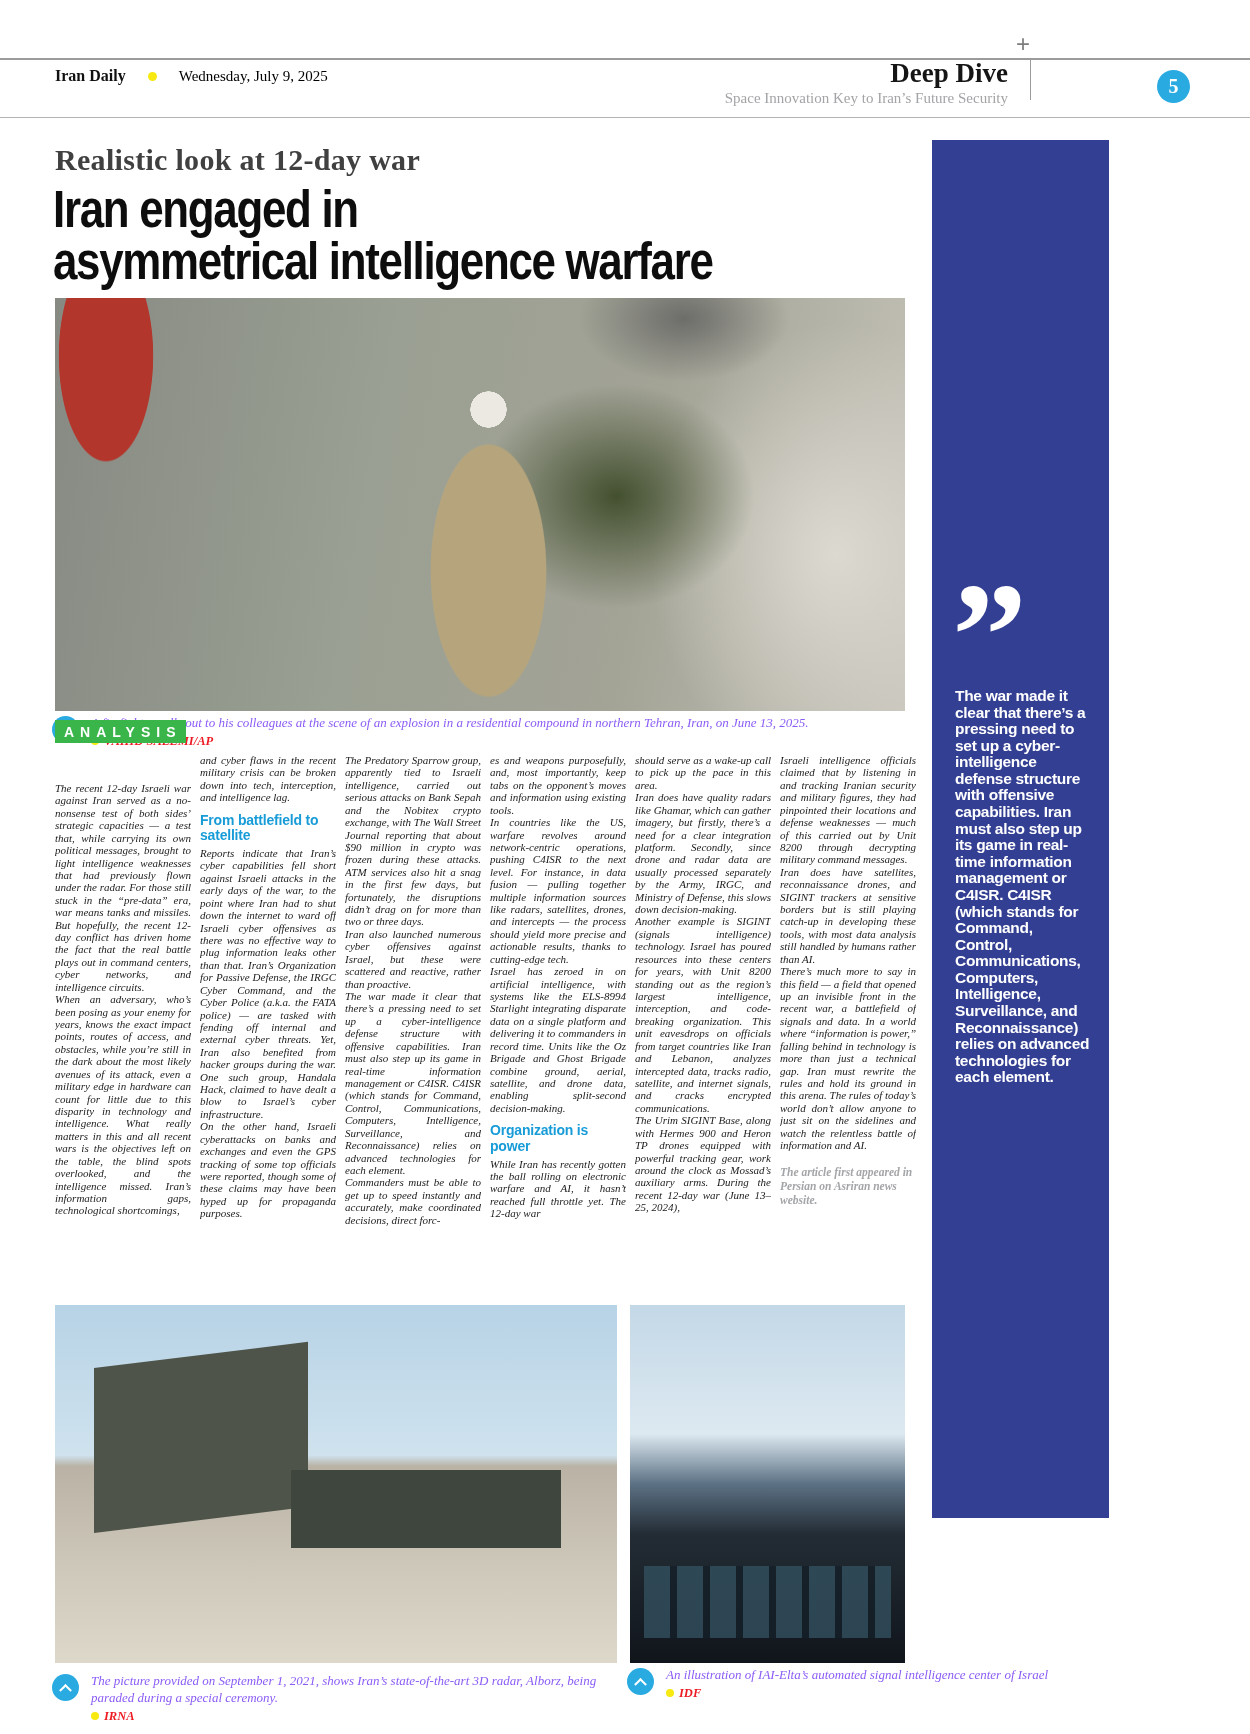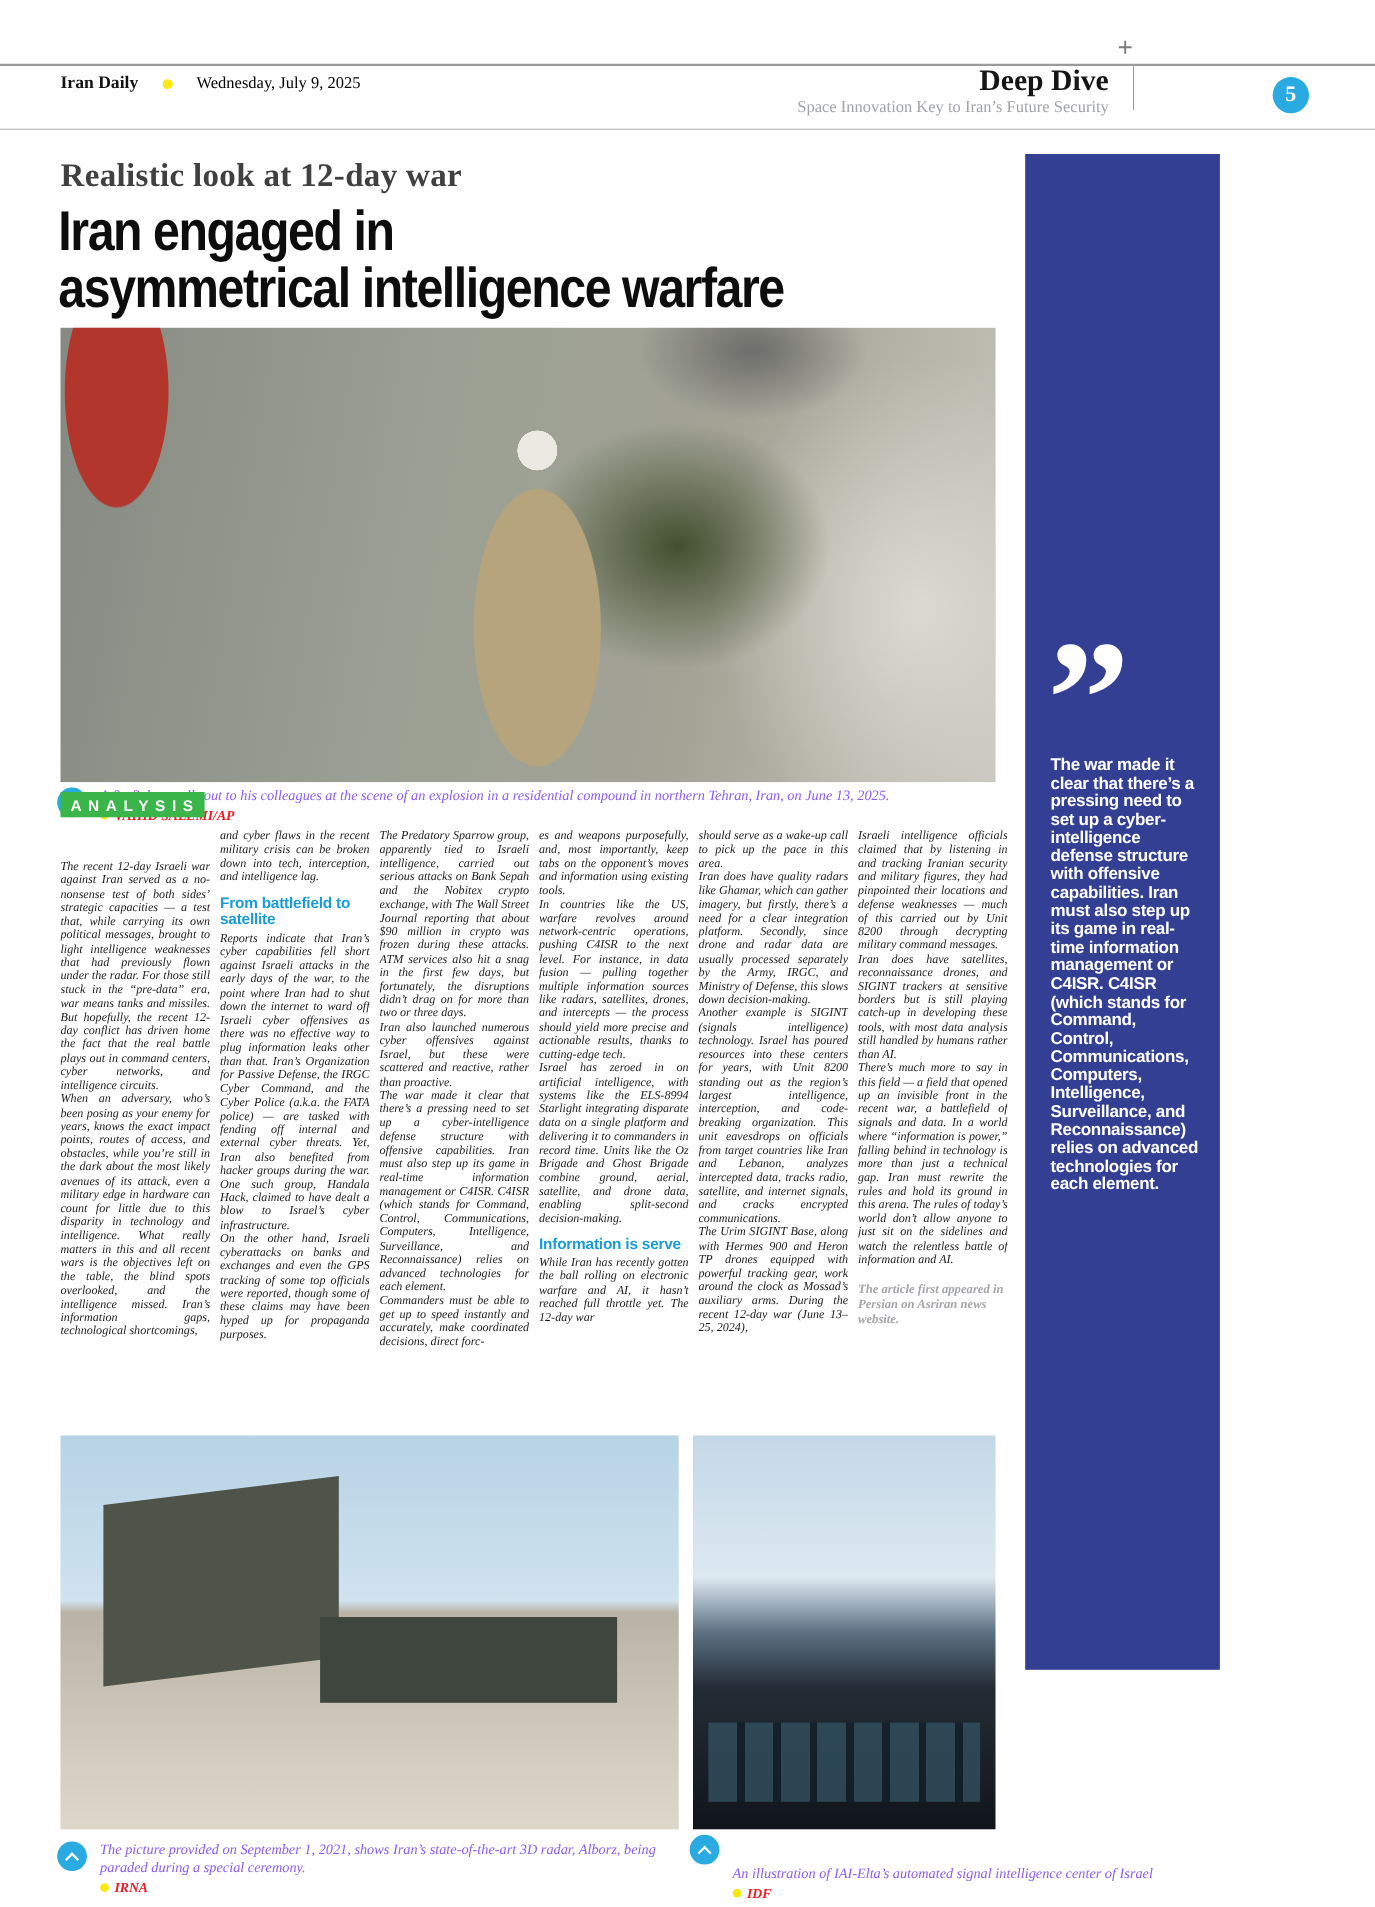--- a/index.html
+++ b/index.html
@@ -125,21 +125,21 @@
   .photo-right {
     position:absolute; left:630px; top:1305px; width:275px; height:358px; overflow:hidden;
     background:linear-gradient(180deg, #c3d8e7 0%, #dde9f1 36%, #5c7184 50%, #232c35 64%, #10151b 100%);
   }
   .screens { position:absolute; bottom:7%; left:5%; right:5%; height:20%; opacity:.8;
              background:repeating-linear-gradient(90deg, #33505f 0 26px, #141f28 26px 33px); }
 
   .left-cap-btn  { left:52px;  top:1674px; }
   .left-caption  { position:absolute; left:91px; top:1673px; width:540px; }
   .right-cap-btn { left:627px; top:1668px; }
-  .right-caption { position:absolute; left:666px; top:1667px; width:520px;margin-top:28px; }
+  .right-caption { position:absolute; left:666px; top:1667px; width:520px; }
 </style>
 </head>
 <body>
 
 <div class="page">
 
   <div class="rule-top"></div>
   <div class="crop-mark">+</div>
   <div class="header-vline"></div>
 
@@ -192,21 +192,21 @@
     <p>The Predatory Sparrow group, apparently tied to Israeli intelligence, carried out serious attacks on Bank Sepah and the Nobitex crypto exchange, with The Wall Street Journal reporting that about $90 million in crypto was frozen during these attacks. ATM services also hit a snag in the first few days, but fortunately, the disruptions didn’t drag on for more than two or three days.</p>
     <p>Iran also launched numerous cyber offensives against Israel, but these were scattered and reactive, rather than proactive.</p>
     <p>The war made it clear that there’s a pressing need to set up a cyber-intelligence defense structure with offensive capabilities. Iran must also step up its game in real-time information management or C4ISR. C4ISR (which stands for Command, Control, Communications, Computers, Intelligence, Surveillance, and Reconnaissance) relies on advanced technologies for each element.</p>
     <p>Commanders must be able to get up to speed instantly and accurately, make coordinated decisions, direct forc-</p>
   </div>
 
   <div class="col" id="col4">
     <p>es and weapons purposefully, and, most importantly, keep tabs on the opponent’s moves and information using existing tools.</p>
     <p>In countries like the US, warfare revolves around network-centric operations, pushing C4ISR to the next level. For instance, in data fusion — pulling together multiple information sources like radars, satellites, drones, and intercepts — the process should yield more precise and actionable results, thanks to cutting-edge tech.</p>
     <p>Israel has zeroed in on artificial intelligence, with systems like the ELS-8994 Starlight integrating disparate data on a single platform and delivering it to commanders in record time. Units like the Oz Brigade and Ghost Brigade combine ground, aerial, satellite, and drone data, enabling split-second decision-making.</p>
-    <p class="subhead">Information is serve</p>
+    <p class="subhead">Organization is power</p>
     <p>While Iran has recently gotten the ball rolling on electronic warfare and AI, it hasn’t reached full throttle yet. The 12-day war</p>
   </div>
 
   <div class="col" id="col5">
     <p>should serve as a wake-up call to pick up the pace in this area.</p>
     <p>Iran does have quality radars like Ghamar, which can gather imagery, but firstly, there’s a need for a clear integration platform. Secondly, since drone and radar data are usually processed separately by the Army, IRGC, and Ministry of Defense, this slows down decision-making.</p>
     <p>Another example is SIGINT (signals intelligence) technology. Israel has poured resources into these centers for years, with Unit 8200 standing out as the region’s largest intelligence, interception, and code-breaking organization. This unit eavesdrops on officials from target countries like Iran and Lebanon, analyzes intercepted data, tracks radio, satellite, and internet signals, and cracks encrypted communications.</p>
     <p>The Urim SIGINT Base, along with Hermes 900 and Heron TP drones equipped with powerful tracking gear, work around the clock as Mossad’s auxiliary arms. During the recent 12-day war (June 13–25, 2024),</p>
   </div>
 

